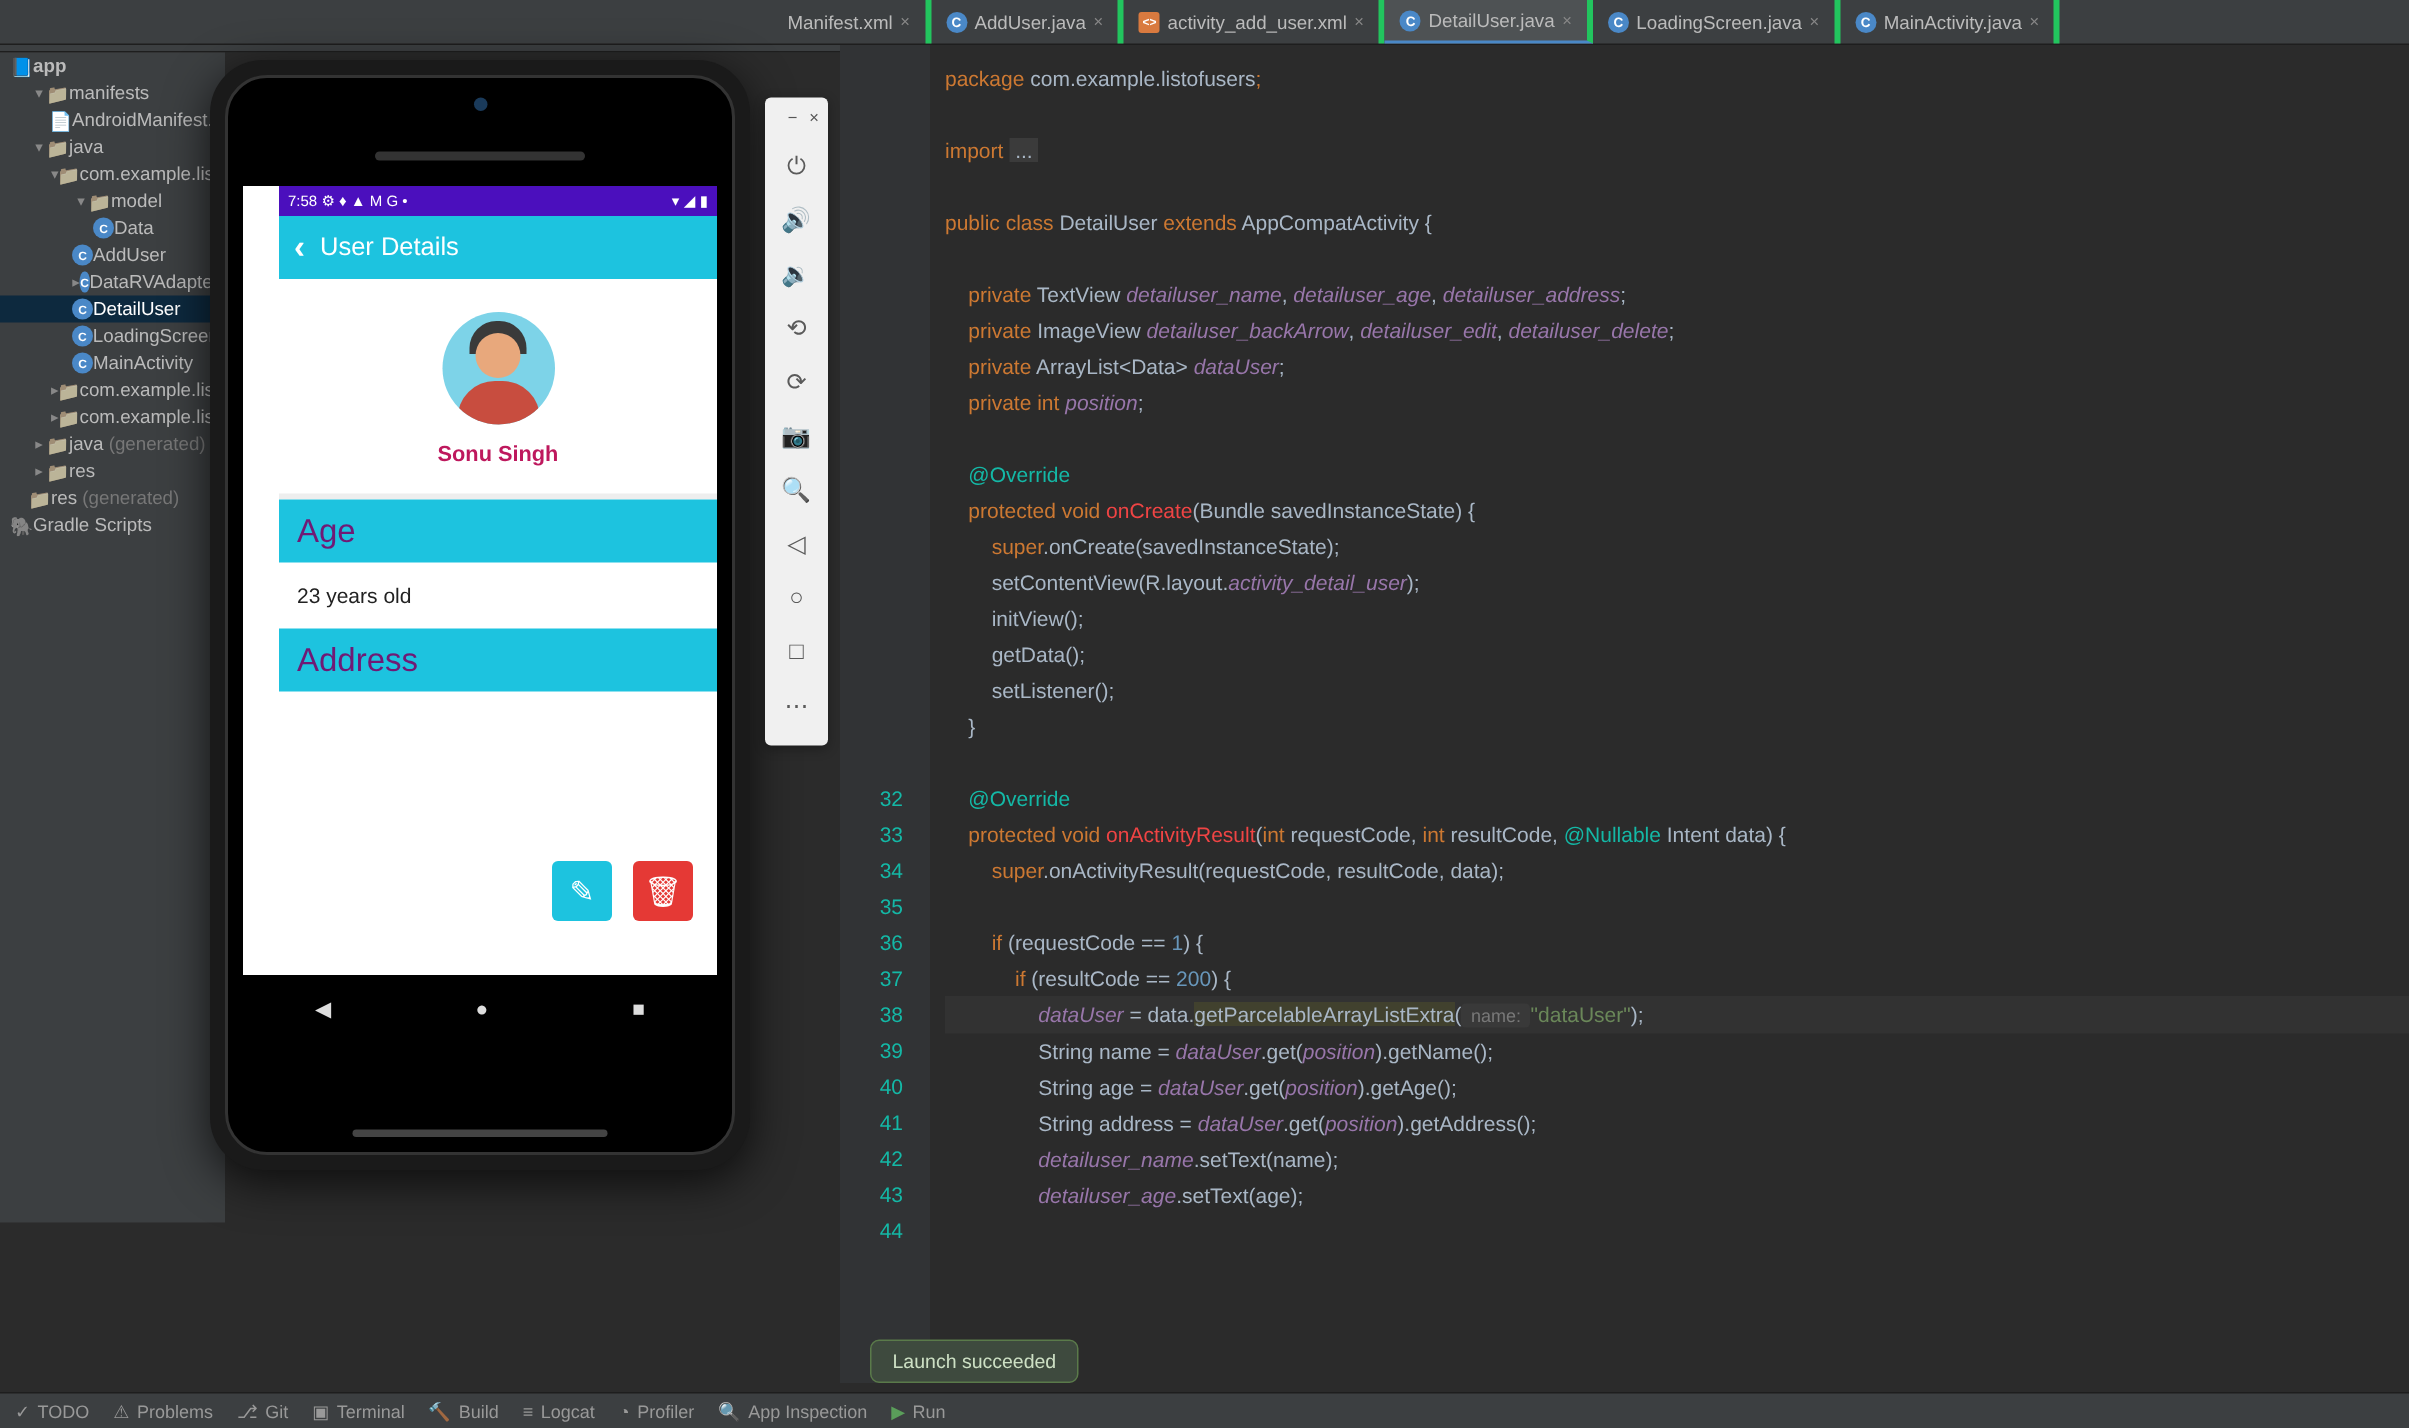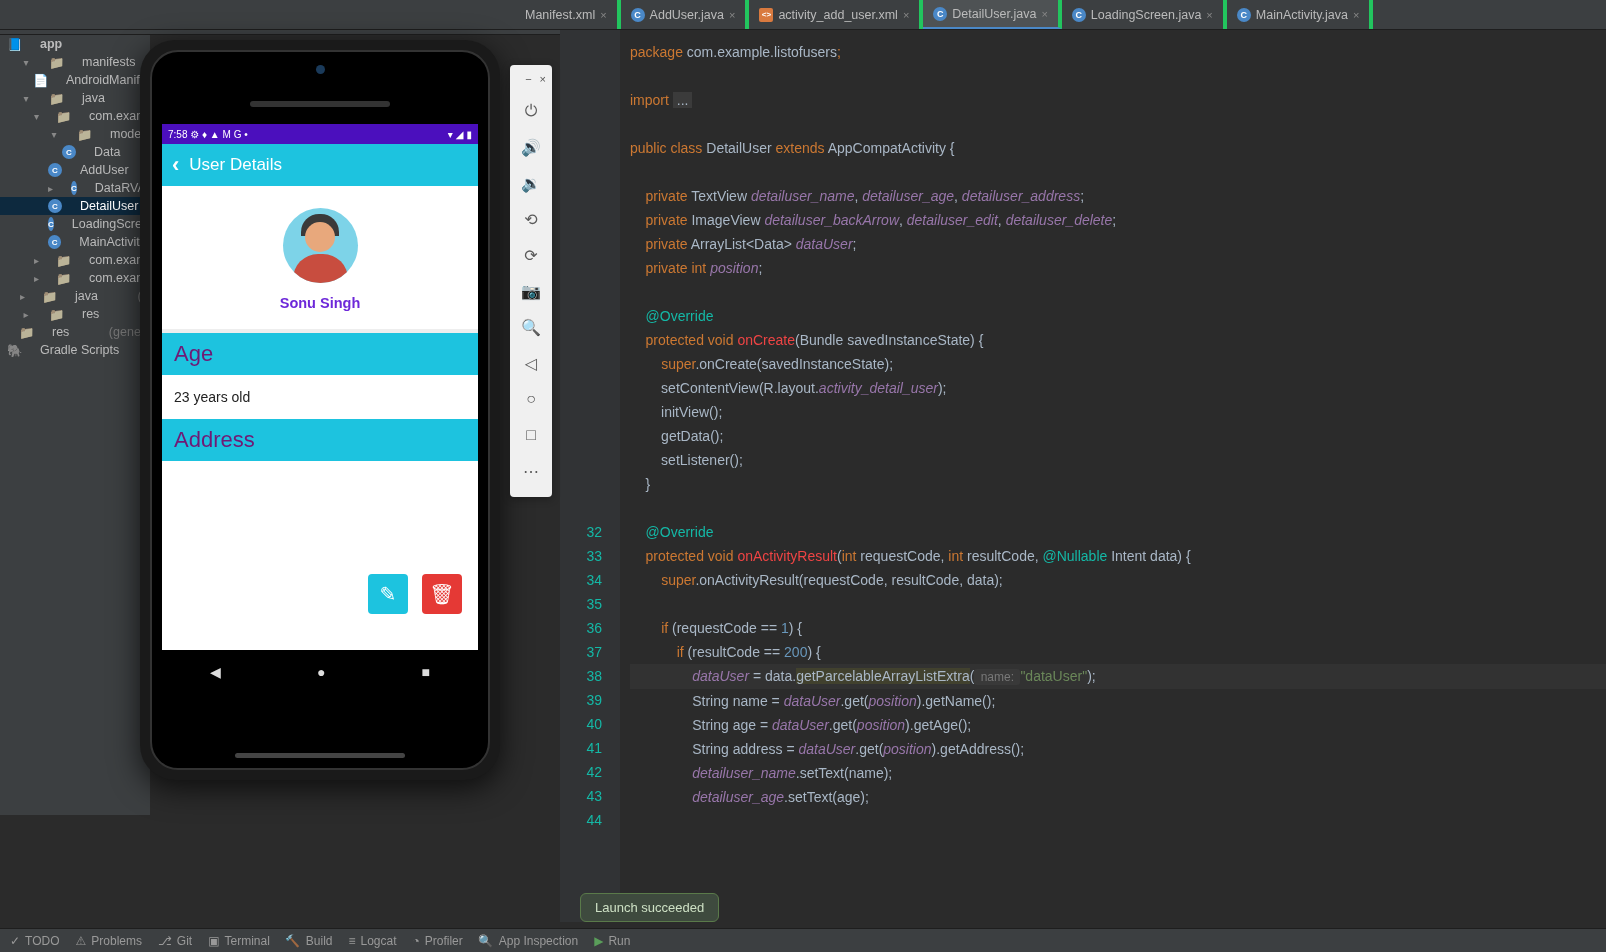--- a/index.html
+++ b/index.html
@@ -16,21 +16,21 @@
     
     .editor-tabs { height: 30px; background: #3c3f41; display: flex; align-items: center; border-bottom: 1px solid #1e1e1e; padding-left: 515px; }
     .etab { display: flex; align-items: center; gap: 5px; padding: 0 10px; height: 100%; font-size: 12.5px; color: #bbb; cursor: pointer; border-right: 4px solid #22c55e; }
     .etab.active { background: #4e5254; border-bottom: 2px solid #4a88c7; }
     .etab-close { color: #888; font-size: 11px; }
     .tab-icon-java { width: 14px; height: 14px; background: #4a88c7; border-radius: 50%; display: flex; align-items: center; justify-content: center; color: #fff; font-size: 9px; font-weight: bold; }
     .tab-icon-xml { width: 14px; height: 14px; background: #d97a3f; border-radius: 2px; display: flex; align-items: center; justify-content: center; color: #fff; font-size: 8px; font-weight: bold; }
     
     
     .project-tree { position: absolute; left: 0; top: 35px; width: 150px; height: 780px; background: #3c3f41; overflow: hidden; font-size: 12.5px; }
-    .tree-item { display: flex; align-items: center; gap: 18px; padding: 2px 4px; color: #bbb; white-space: nowrap; cursor: pointer; }
+    .tree-item { display: flex; align-items: center; gap: 0; padding: 2px 4px; color: #bbb; white-space: nowrap; cursor: pointer; }
     .tree-item.selected { background: #0d293e; color: #fff; }
     .tree-caret { width: 12px; text-align: center; color: #888; font-size: 10px; }
     .tree-icon { width: 14px; height: 14px; display: inline-flex; align-items: center; justify-content: center; }
     .folder-icon { color: #87939a; }
     .folder-icon::before { content: '📁'; filter: grayscale(0.7) brightness(0.8); }
     .java-icon { background: #4a88c7; border-radius: 50%; color: #fff; font-size: 8px; font-weight: bold; }
     .app-icon { color: #87939a; }
     .app-icon::before { content: '📘'; }
     .manifest-icon { color: #6a9a3d; }
     .manifest-icon::before { content: '📄'; }
@@ -40,33 +40,33 @@
     .i4 { padding-left: 48px; } .i5 { padding-left: 62px; }
     .dim { color: #777; }
     
     
     .phone-frame { position: absolute; left: 140px; top: 40px; width: 360px; height: 740px; background: #1a1a1a; border-radius: 35px; padding: 10px; box-shadow: 0 8px 30px rgba(0,0,0,0.7); z-index: 10; }
     .phone-inner { width: 100%; height: 100%; background: #000; border-radius: 28px; overflow: hidden; position: relative; border:2px solid #333; }
     .phone-top { height: 68px; display: flex; flex-direction:column; align-items: center; justify-content:space-around; }
     .phone-camera { width: 9px; height: 9px; background: #1a3a5a; border-radius: 50%; }
     .phone-speaker { width: 140px; height: 6px; background: #333; border-radius: 3px; }
     .phone-bottom { position: absolute; bottom: 10px; left: 50%; transform: translateX(-50%); width: 170px; height: 5px; background: #444; border-radius: 3px; }
-    .phone-screen { position: absolute; top: 72px; left: 10px; right: 10px; bottom: 74px; background: #fff; }
+    .phone-screen { position: absolute; top: 72px; left: 10px; right: 10px; bottom: 74px; background: #fff; padding-left: 24px; }
     
     .status-bar { height: 20px; background: #4B0FBD; color: #fff; display: flex; align-items: center; padding: 0 6px; font-size: 10px; }
     .status-bar-right { margin-left: auto; display: flex; gap: 3px; }
     .app-toolbar { height: 42px; background: #1DC3DF; color: #fff; display: flex; align-items: center; padding: 0 10px; font-size: 17px; font-weight: 500; gap: 10px; }
     .back-arrow { font-size: 22px; font-weight: bold; }
     
     .profile-section { background: #fff; padding: 22px 0 18px; text-align: center; border-bottom: 4px solid #eee; }
     .avatar-circle { width: 75px; height: 75px; background: #7dd3e8; border-radius: 50%; margin: 0 auto 12px; position: relative; overflow: hidden; }
     .avatar-head { width: 30px; height: 30px; background: #e8a87c; border-radius: 50%; position: absolute; top: 14px; left: 22px; }
     .avatar-hair { width: 38px; height: 22px; background: #3a3a3a; border-radius: 18px 18px 0 0; position: absolute; top: 6px; left: 18px; }
     .avatar-body { width: 55px; height: 35px; background: #c84d3f; border-radius: 25px 25px 0 0; position: absolute; bottom: -6px; left: 10px; }
-    .profile-name { font-size: 14.5px; font-weight: 600; color: #6d28d9; }
+    .profile-name { font-size: 14.5px; font-weight: 600; color: #be185d; }
     
     .section-header { background: #1DC3DF; color: #701a75; padding: 8px 12px; font-size: 22px; font-weight: 500; }
     .section-content { padding: 14px 12px; color: #222; font-size: 14px; }
     
     .action-buttons { position: absolute; bottom: 80px; right: 16px; display: flex; gap: 14px; }
     .btn-edit { width: 40px; height: 40px; background: #1DC3DF; border-radius: 4px; display: flex; align-items: center; justify-content: center; color: #fff; font-size: 20px; }
     .btn-delete { width: 40px; height: 40px; background: #e53935; border-radius: 4px; display: flex; align-items: center; justify-content: center; color: #fff; font-size: 20px; }
     
     .nav-bar { position: absolute; bottom: 0; left: 0; right: 0; height: 44px; background: #000; display: flex; align-items: center; justify-content: space-around; }
     .nav-shape { color: #ddd; font-size: 14px; }

